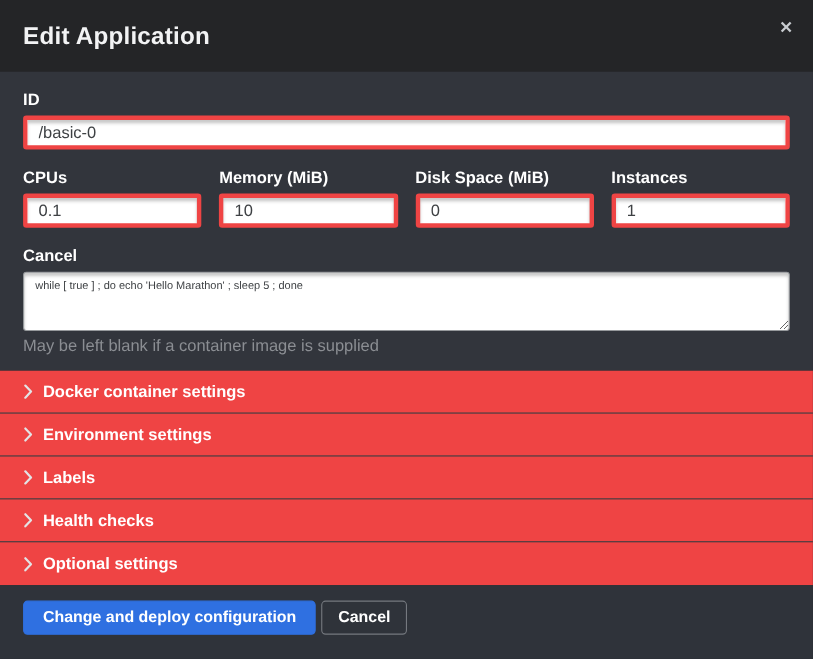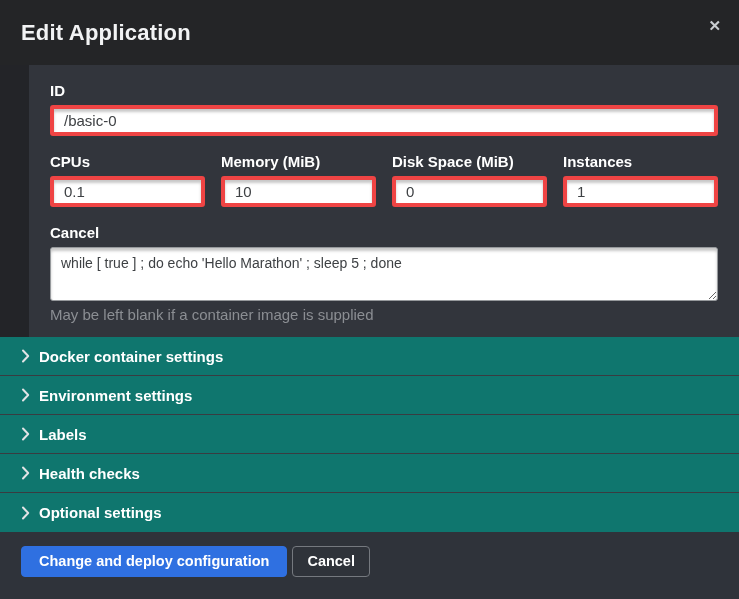--- a/index.html
+++ b/index.html
@@ -38,21 +38,20 @@
     padding: 4px 6px;
     line-height: 1;
     font-family: inherit;
   }
 
   
   .modal-body {
     flex: none;
     background: #32353c;
     padding: 18px 21px 14px 21px;
-    margin-left: 29px;
   }
   .form-group { margin-bottom: 18px; }
   .form-group:last-child { margin-bottom: 0; }
   .control-label {
     display: block;
     color: #ffffff;
     font-size: 15px;
     font-weight: 700;
     margin-bottom: 7px;
     line-height: 15px;
@@ -79,37 +78,37 @@
   }
   .command-textarea {
     display: block;
     width: 100%;
     height: 54px;
     border: 1px solid #96999c;
     border-radius: 3px;
     background: #ffffff;
     box-shadow: inset 0 3px 3px rgba(0,0,0,0.22);
     padding: 7px 10px;
-    font-size: 14px;
+    font-size: 10px;
     color: #3e4144;
     font-family: inherit;
     outline: none;
     resize: both;
   }
   .help-text {
     margin-top: 6px;
     color: #8b8e93;
     font-size: 15px;
     line-height: 16px;
   }
 
   
   .sections {
     flex: none;
-    background: #0f766e;
+    background: #ef4444;
   }
   .section-row {
     height: 39px;
     display: flex;
     align-items: center;
     padding: 0 21px;
     border-bottom: 1px solid #393c41;
     cursor: pointer;
   }
   .section-row:last-child { border-bottom: none; }

